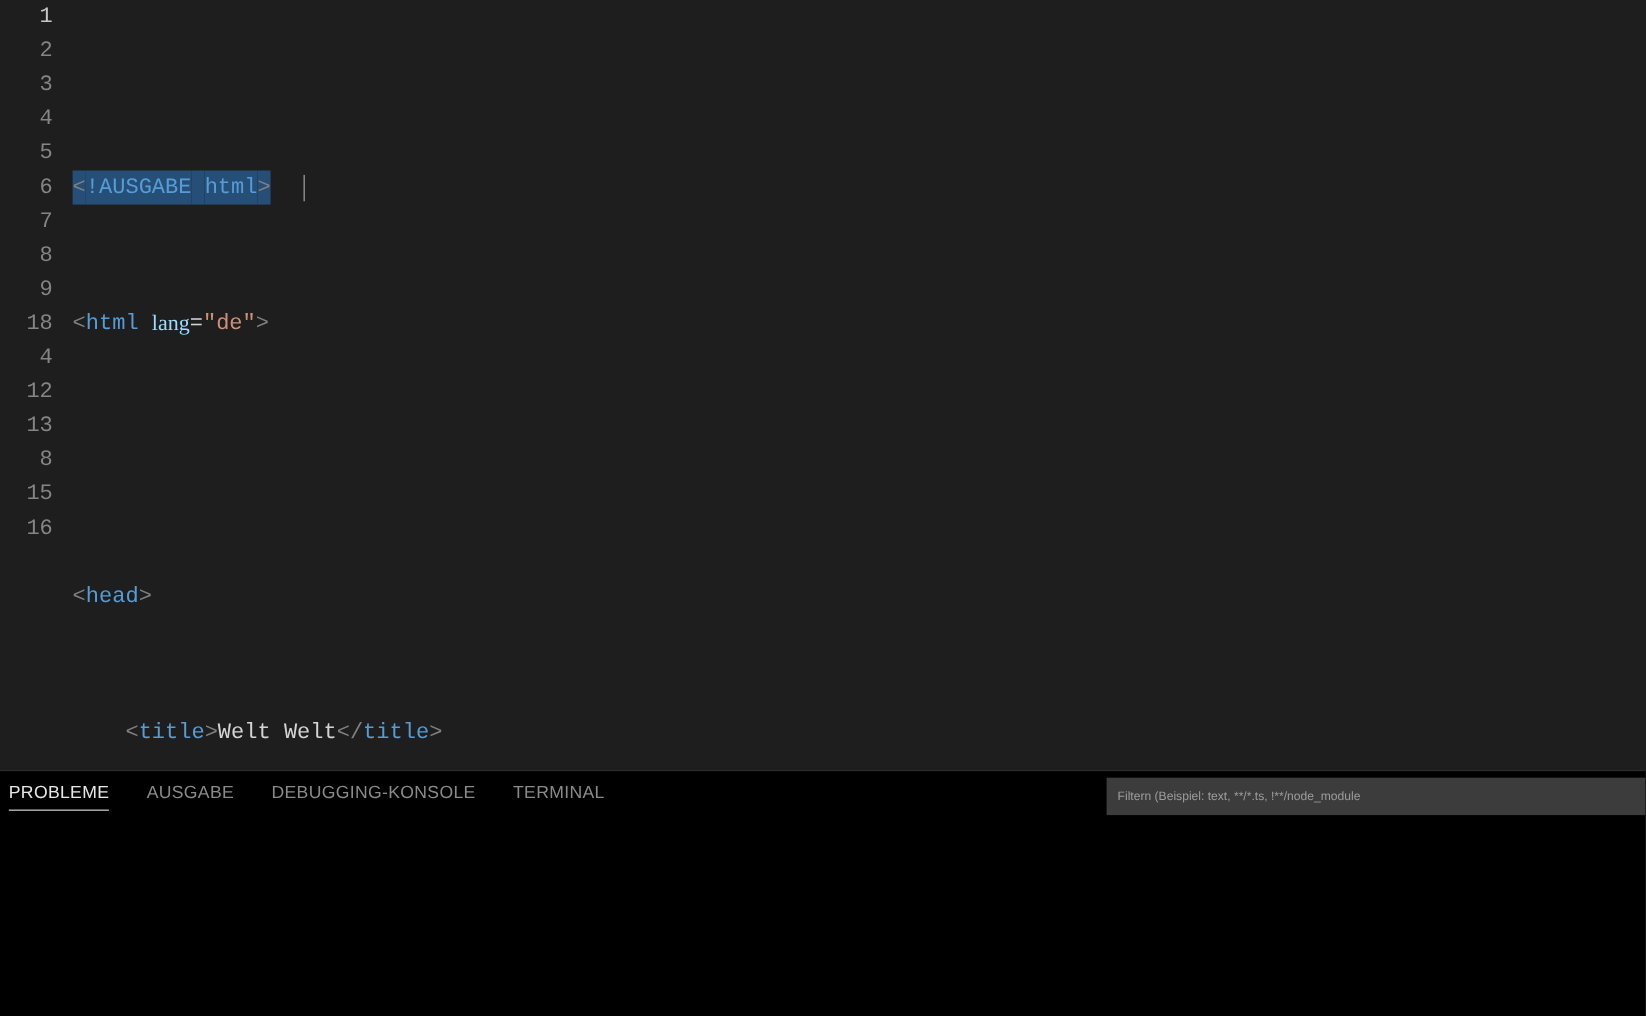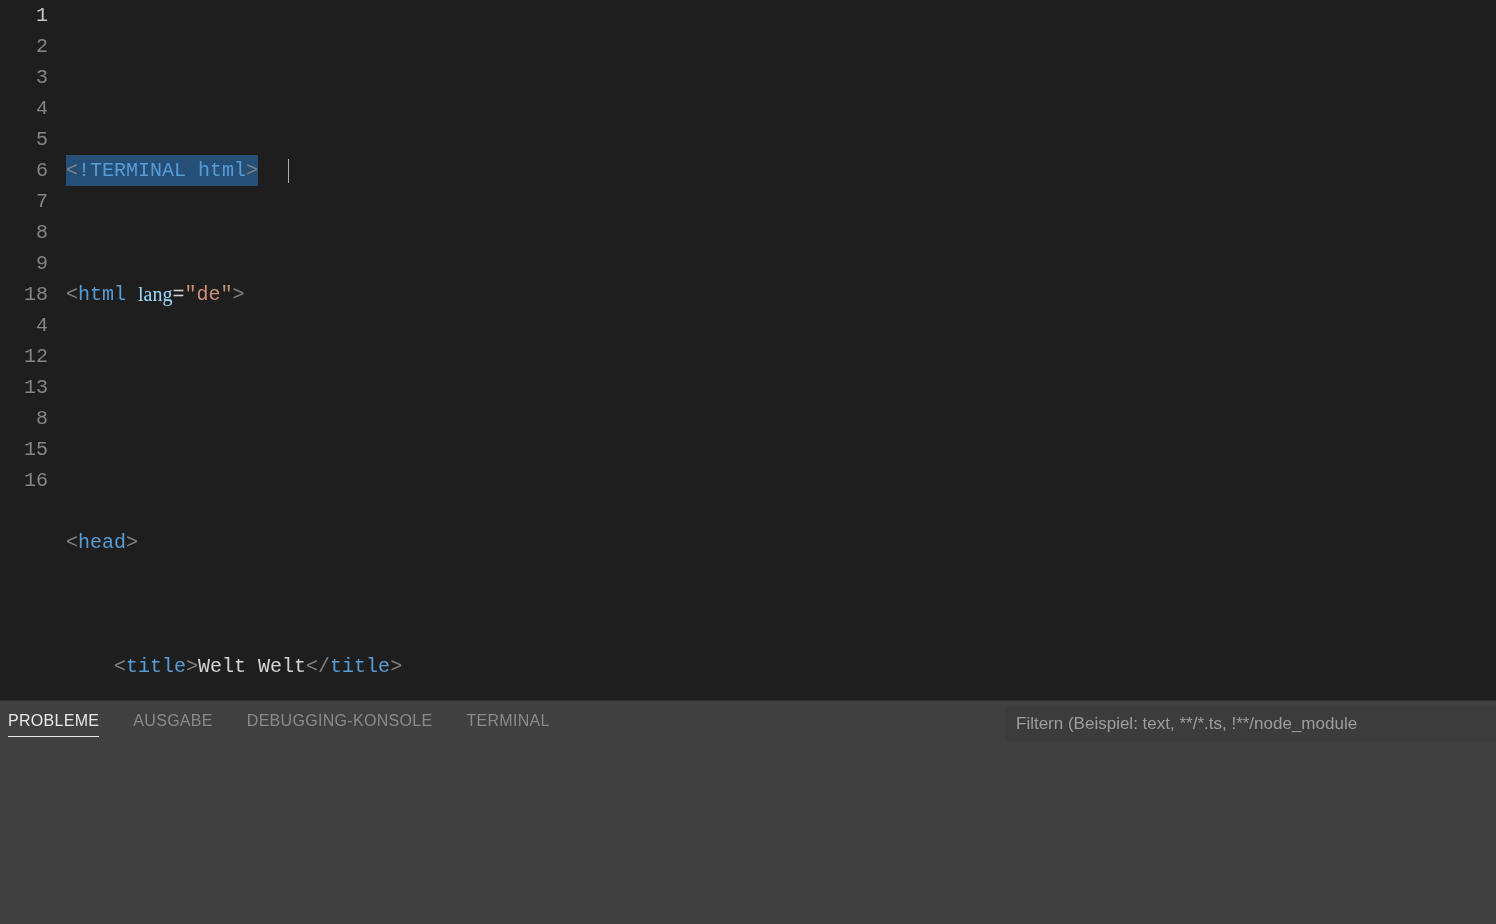--- a/index.html
+++ b/index.html
@@ -60,21 +60,21 @@
   .t-str    { color: #ce9178; }
   .t-text   { color: #d4d4d4; }
 
   .panel {
     height: 224px;
     border-top: 1px solid #2d2d2d;
     font-family: "Segoe UI", Arial, sans-serif;
     font-size: 17px;
     color: #cccccc;
     position: relative;
-    background: #404040;
+    background: #000000;
   }
   .tabs {
     display: flex;
     align-items: center;
     height: 46px;
     padding-left: 8px;
     gap: 34px;
   }
   .tab {
     color: #8a8a8a;
@@ -92,21 +92,21 @@
     position: absolute;
     right: 0;
     top: 6px;
     width: 490px;
     height: 34px;
     background: #3c3c3c;
     color: #9d9d9d;
     display: flex;
     align-items: center;
     padding-left: 10px;
-    font-size: 17px;
+    font-size: 11px;
   }
   .panel-msg {
     padding: 12px 10px 0 8px;
     color: #cccccc;
     font-size: 18px;
   }
 </style>
 </head>
 <body>
 
@@ -127,21 +127,21 @@
     <div>13</div>
     <div>8</div>
     <div>15</div>
     <div>16</div>
   </div>
 
   <div class="code">
     <div class="line1-highlight"></div>
 
     
-    <div class="line"><span class="t-punc hl-sel">&lt;</span><span class="t-tag hl-sel">!TERMINAL</span><span class="hl-sel">&nbsp;</span><span class="t-tag hl-sel">html</span><span class="t-punc hl-sel">&gt;</span><span class="cursor"></span></div>
+    <div class="line"><span class="t-punc hl-sel">&lt;</span><span class="t-tag hl-sel">!AUSGABE</span><span class="hl-sel">&nbsp;</span><span class="t-tag hl-sel">html</span><span class="t-punc hl-sel">&gt;</span><span class="cursor"></span></div>
     
     <div class="line"><span class="t-punc">&lt;</span><span class="t-tag">html</span><span>&nbsp;</span><span class="t-attr">lang</span><span class="t-text">=</span><span class="t-str">"de"</span><span class="t-punc">&gt;</span></div>
     
     <div class="line"></div>
     
     <div class="line"><span class="t-punc">&lt;</span><span class="t-tag">head</span><span class="t-punc">&gt;</span></div>
     
     <div class="line"><span>&nbsp;&nbsp;&nbsp;&nbsp;</span><span class="t-punc">&lt;</span><span class="t-tag">title</span><span class="t-punc">&gt;</span><span class="t-text">Welt Welt</span><span class="t-punc">&lt;/</span><span class="t-tag">title</span><span class="t-punc">&gt;</span></div>
     
     <div class="line"><span>&nbsp;&nbsp;&nbsp;&nbsp;</span><span class="t-punc">&lt;</span><span class="t-tag">meta</span><span>&nbsp;</span><span class="t-attr">charset</span><span class="t-text">=</span><span class="t-str">"UTF-8"</span><span class="t-punc">&gt;</span></div>

